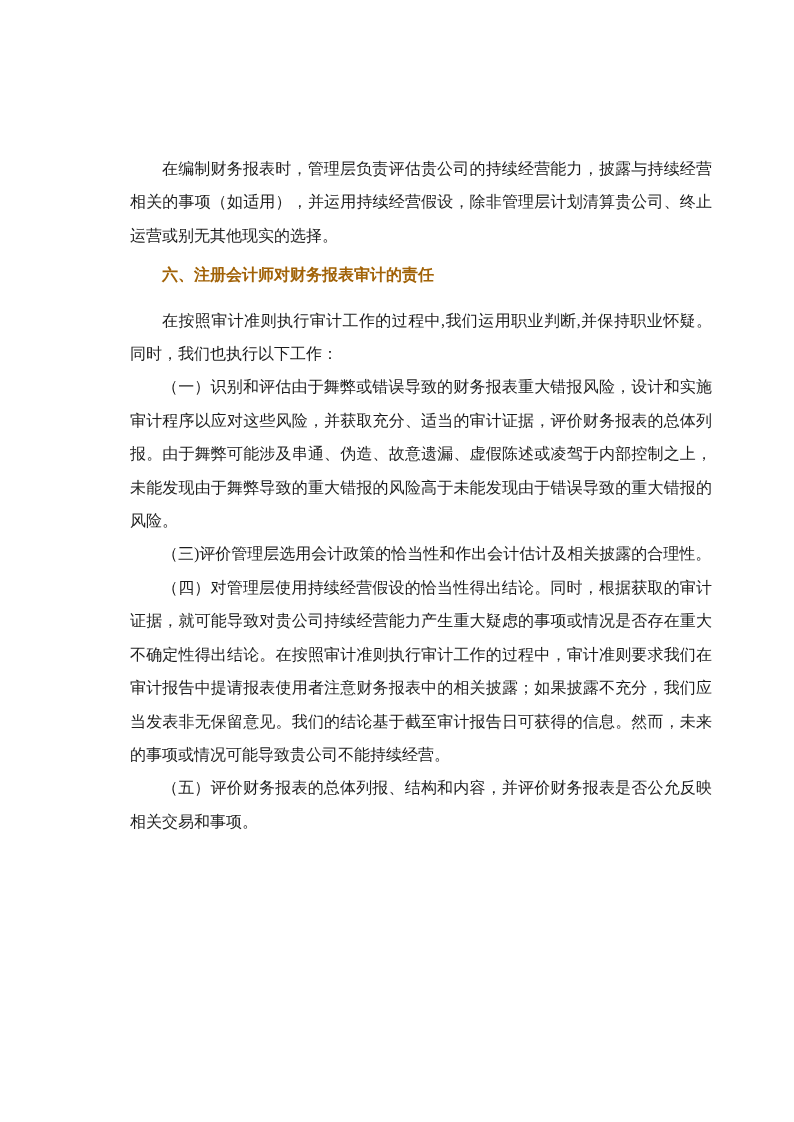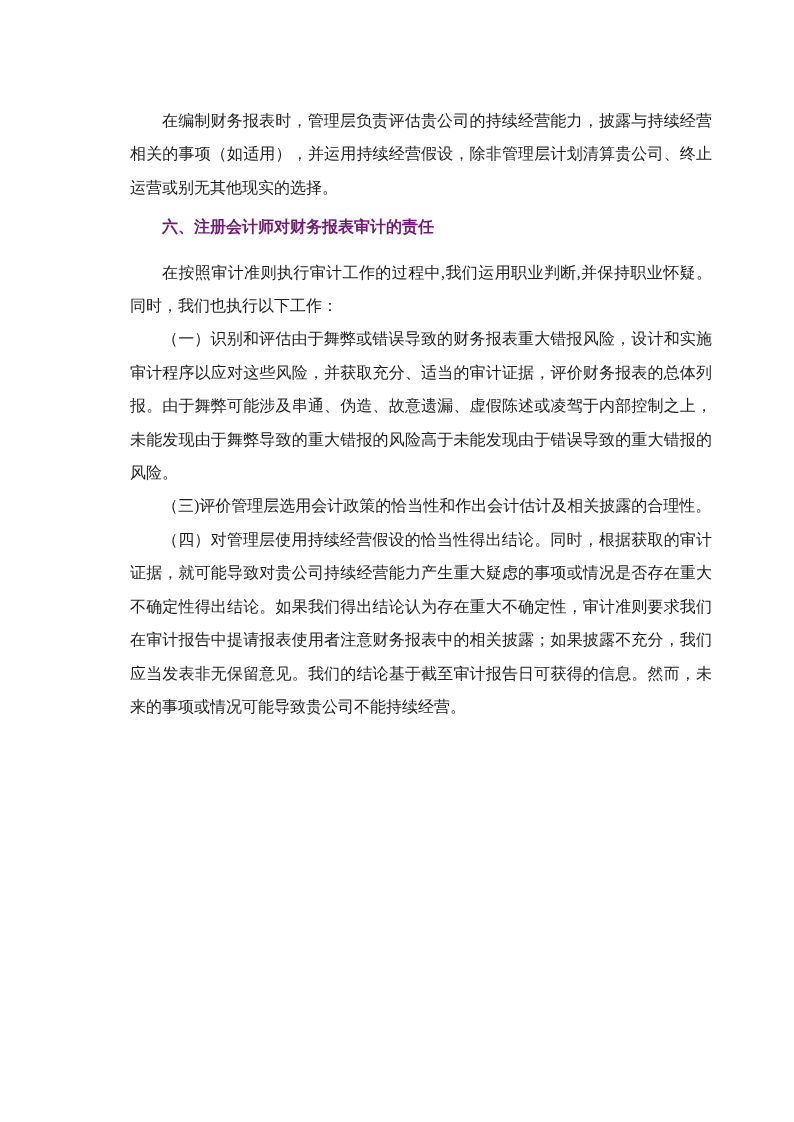--- a/index.html
+++ b/index.html
@@ -8,20 +8,21 @@
     background: #ffffff;
   }
   .page {
     position: relative;
     width: 794px;
     height: 840px;
     background: #ffffff;
     overflow: hidden;
     font-family: "Liberation Serif", "DejaVu Serif", serif;
     color: #1d1d1d;
+    margin-top: 48px;
   }
   .content {
     position: absolute;
     left: 130px;
     top: 104px;
     width: 582px;
   }
   p.body-para {
     margin: 0;
     font-size: 16px;
@@ -30,21 +31,21 @@
     text-indent: 32px;
     word-break: break-all;
   }
   p.heading-para {
     margin: 6px 0 12px 0;
     font-size: 16px;
     line-height: 33.4px;
     font-weight: bold;
     text-indent: 32px;
     font-family: "Liberation Sans", "DejaVu Sans", sans-serif;
-    color: #701a75;
+    color: #a16207;
   }
   .footer {
     position: absolute;
     left: 130px;
     top: 1038px;
     width: 582px;
     text-align: center;
     font-size: 14px;
     line-height: 18px;
     color: #1d1d1d;
@@ -53,18 +54,19 @@
 </head>
 <body>
 
 <div class="page">
   <div class="content">
     <p class="body-para">在编制财务报表时，管理层负责评估贵公司的持续经营能力，披露与持续经营相关的事项（如适用），并运用持续经营假设，除非管理层计划清算贵公司、终止运营或别无其他现实的选择。</p>
     <p class="heading-para">六、注册会计师对财务报表审计的责任</p>
     <p class="body-para">在按照审计准则执行审计工作的过程中,我们运用职业判断,并保持职业怀疑。同时，我们也执行以下工作：</p>
     <p class="body-para">（一）识别和评估由于舞弊或错误导致的财务报表重大错报风险，设计和实施审计程序以应对这些风险，并获取充分、适当的审计证据，评价财务报表的总体列报。由于舞弊可能涉及串通、伪造、故意遗漏、虚假陈述或凌驾于内部控制之上，未能发现由于舞弊导致的重大错报的风险高于未能发现由于错误导致的重大错报的风险。</p>
     <p class="body-para">（三)评价管理层选用会计政策的恰当性和作出会计估计及相关披露的合理性。</p>
-    <p class="body-para">（四）对管理层使用持续经营假设的恰当性得出结论。同时，根据获取的审计证据，就可能导致对贵公司持续经营能力产生重大疑虑的事项或情况是否存在重大不确定性得出结论。如果我们得出结论认为存在重大不确定性，审计准则要求我们在审计报告中提请报表使用者注意财务报表中的相关披露；如果披露不充分，我们应当发表非无保留意见。我们的结论基于截至审计报告日可获得的信息。然而，未来的事项或情况可能导致贵公司不能持续经营。</p>
+    <p class="body-para">（四）对管理层使用持续经营假设的恰当性得出结论。同时，根据获取的审计证据，就可能导致对贵公司持续经营能力产生重大疑虑的事项或情况是否存在重大不确定性得出结论。在按照审计准则执行审计工作的过程中，审计准则要求我们在审计报告中提请报表使用者注意财务报表中的相关披露；如果披露不充分，我们应当发表非无保留意见。我们的结论基于截至审计报告日可获得的信息。然而，未来的事项或情况可能导致贵公司不能持续经营。</p>
+    <p class="body-para">（五）评价财务报表的总体列报、结构和内容，并评价财务报表是否公允反映相关交易和事项。</p>
   </div>
   <div class="footer">
     <span>5</span>
   </div>
 </div>
 
 </body></html>

